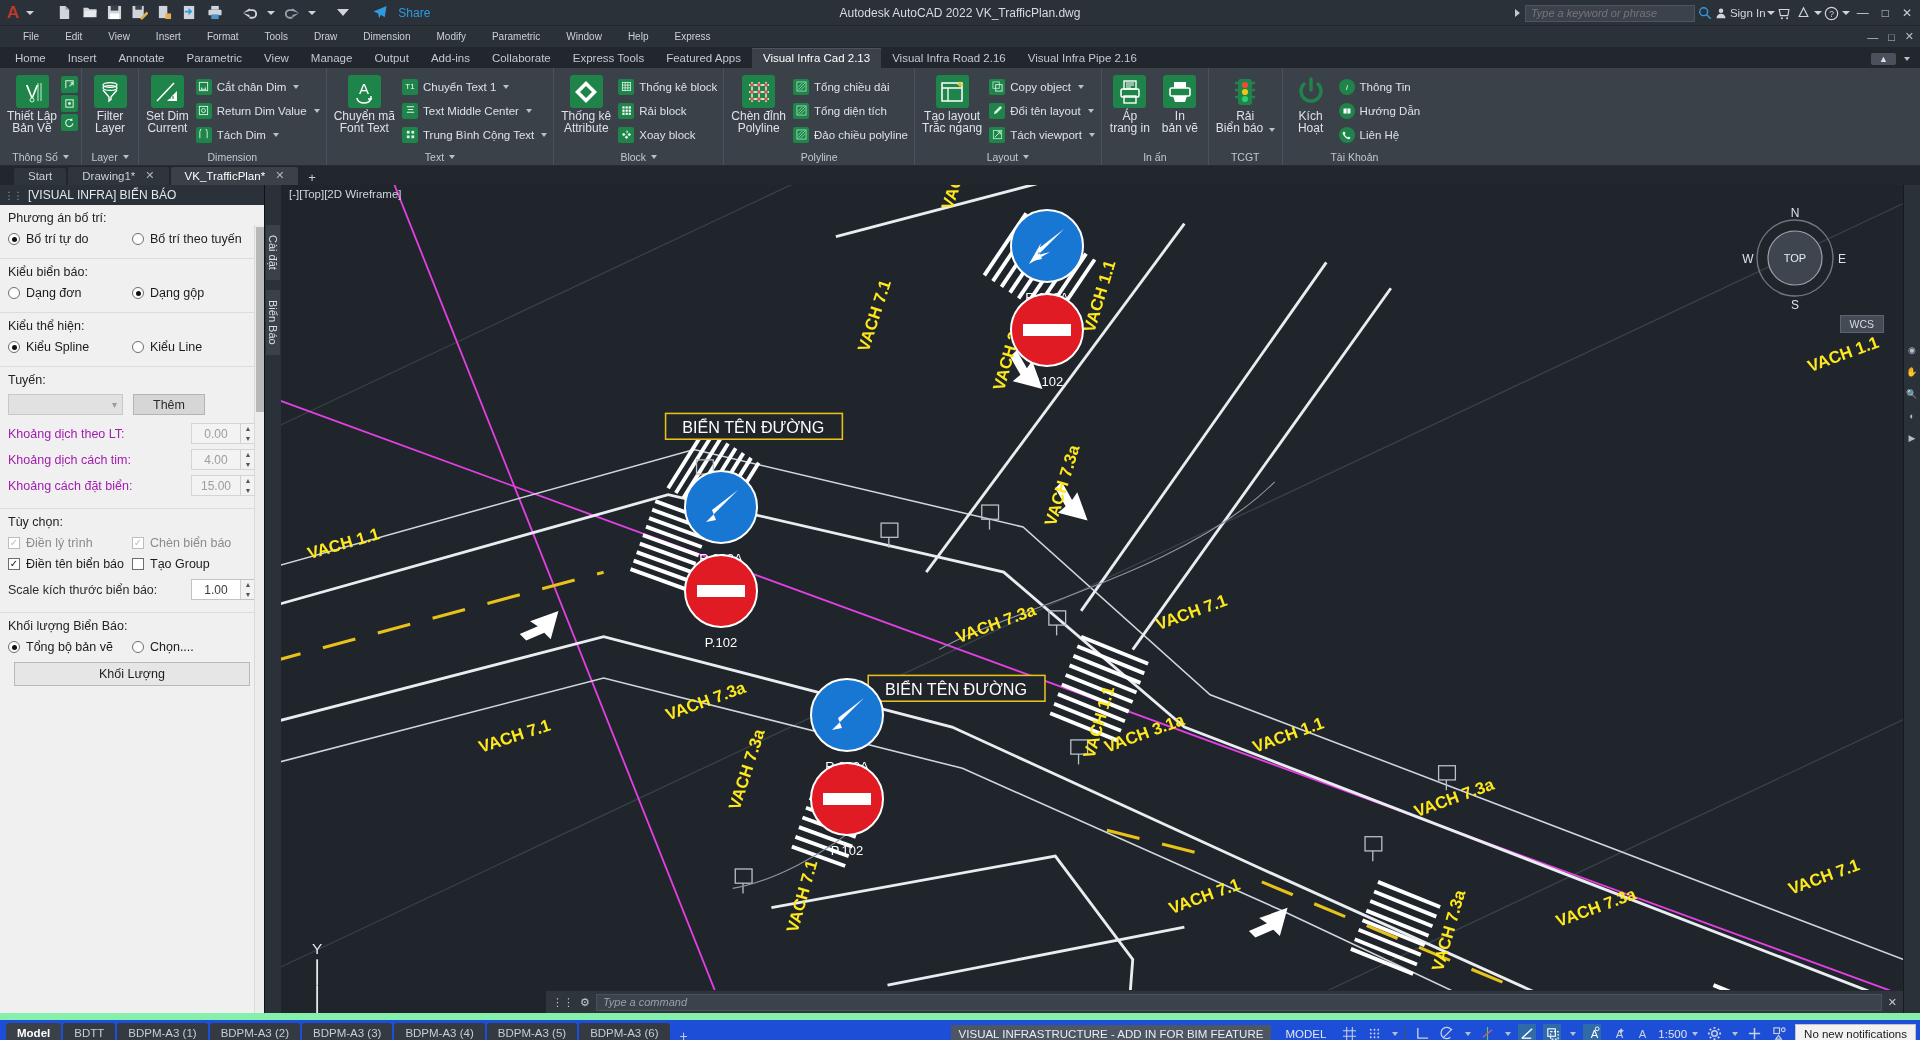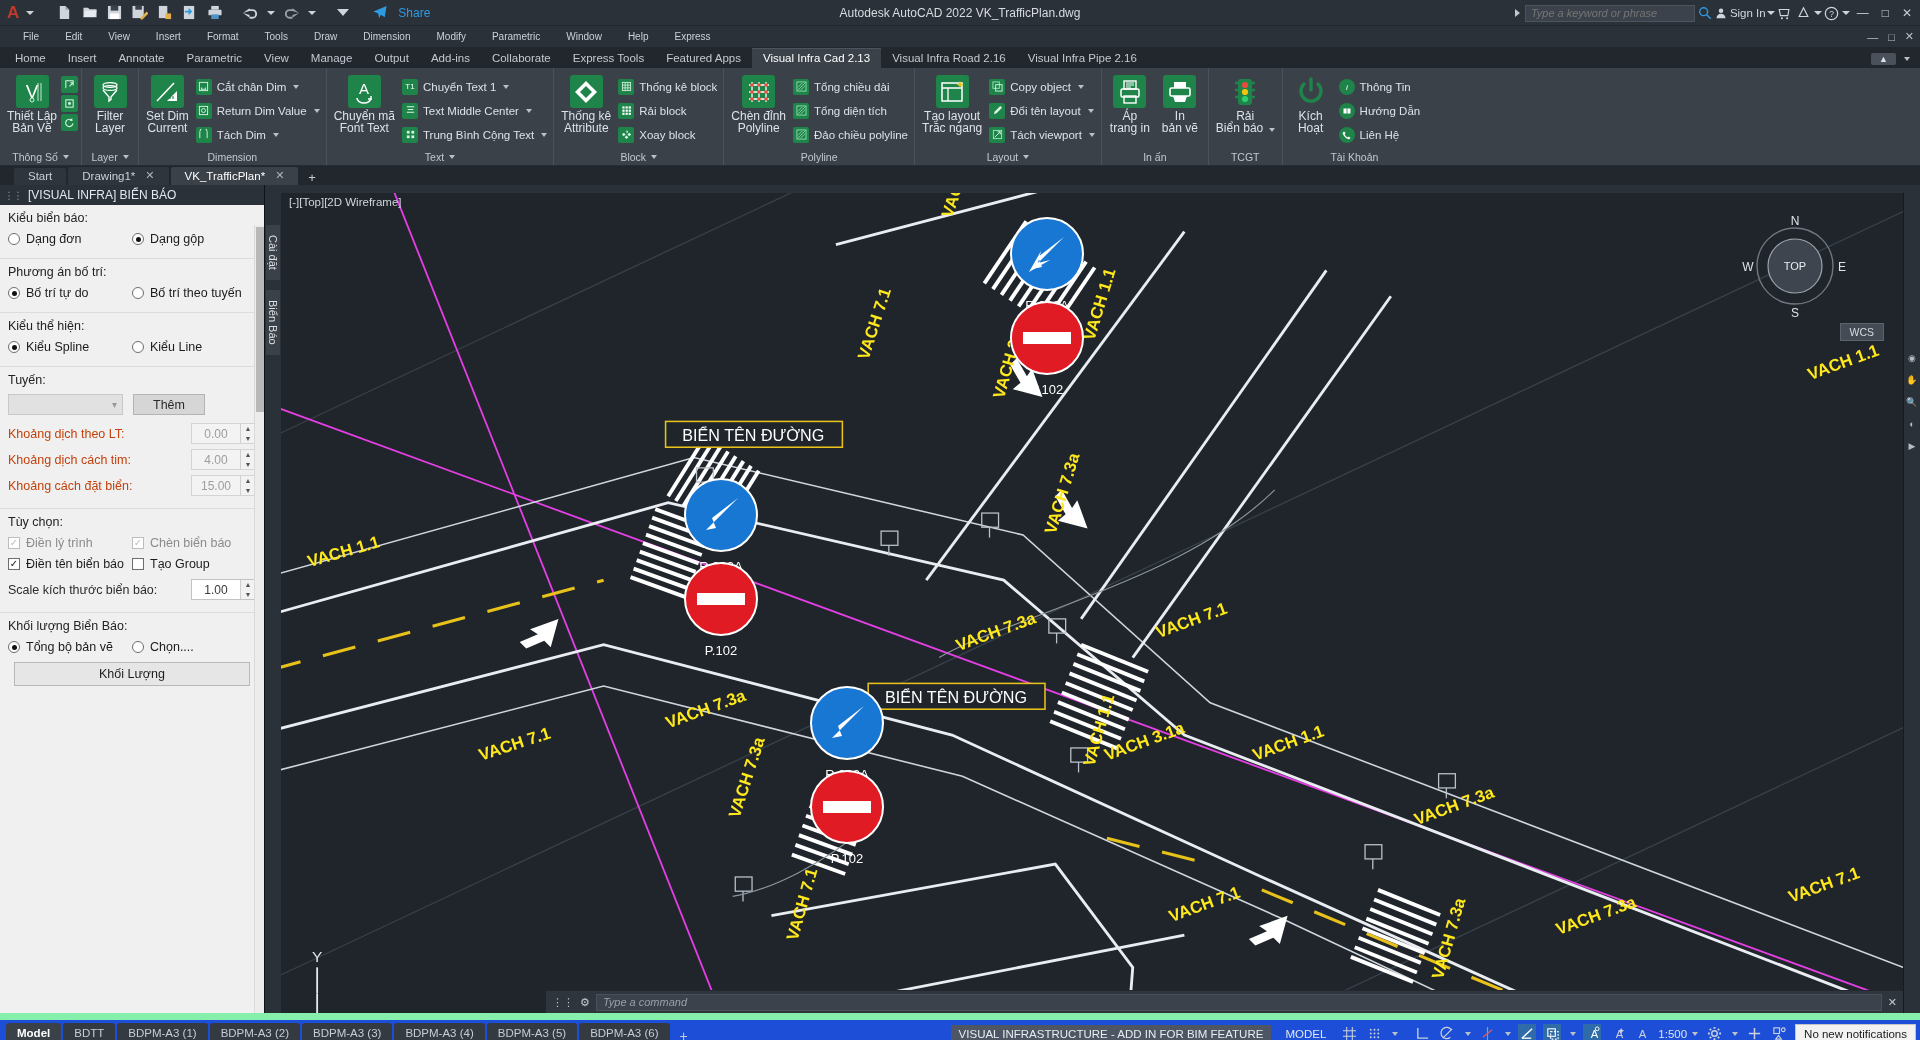--- a/index.html
+++ b/index.html
@@ -94,21 +94,21 @@
     display:inline-block; position:relative; }
   .rdot.on::after { content:""; position:absolute; left:2.5px; top:2.5px; width:5px;height:5px;
     border-radius:50%; background:#111; }
   .cb { width:12px;height:12px;border:1px solid #6d6d6d;background:#fff; display:inline-flex;
     align-items:center; justify-content:center; font-size:10px; color:#111; line-height:1;}
   .cb.dim { border-color:#bdbdbd; color:#bdbdbd; }
   .chk { display:flex; align-items:center; gap:6px; font-size:12.5px; }
   .chk.dim { color:#8b8b8b; }
   .half { width:50%; }
   .lbl { font-size:12.5px; color:#2b2b2b; }
-  .lbl.dim { color:#c2410c; }
+  .lbl.dim { color:#a21caf; }
   .combo { width:115px; height:21px; background:#e1e1e1; border:1px solid #c8c8c8; display:flex;
     align-items:center; justify-content:flex-end; padding-right:5px; color:#9a9a9a; font-size:10px;}
   .btn { height:21px; background:#d6d6d6; border:1px solid #b4b4b4; font-size:12.5px; color:#2b2b2b;
     display:flex; align-items:center; justify-content:center; }
   .spin { width:65px; height:21px; display:flex; border:1px solid #c3c3c3; background:#fff; }
   .spin.dim { background:#f3f3f3; border-color:#d4d4d4; }
   .spin .v { flex:1; display:flex; align-items:center; justify-content:center; font-size:12px; color:#3a3a3a;}
   .spin.dim .v { color:#9d9d9d; }
   .spin .ar { width:15px; border-left:1px solid #d0d0d0; display:flex; flex-direction:column; }
   .spin .ar div { flex:1; display:flex; align-items:center; justify-content:center; font-size:7px; color:#555; background:#f2f2f2;}
@@ -116,21 +116,21 @@
     display:flex; align-items:center; justify-content:center; font-size:12.5px; color:#1e1e1e; }
   .pal-scroll { position:absolute; right:0; top:20px; width:10px; bottom:0; background:#ececec;
      border-left:1px solid #dadada; }
   .pal-thumb { position:absolute; top:2px; left:1px; width:8px; height:185px; background:#b8b8b8; }
   .vtab-strip { width:16px; background:#2b3138; display:flex; flex-direction:column; align-items:center;
      padding-top:40px; gap:10px; }
   .vtab { writing-mode:vertical-rl; color:#dbe0e6; font-size:11px; background:#3b4149;
      padding:10px 1px; }
 
   
-  .canvasWrap { flex:1; position:relative; background:#a21caf; overflow:hidden;margin-top:8px; }
+  .canvasWrap { flex:1; position:relative; background:#a21caf; overflow:hidden; }
   .vpctl { position:absolute; top:3px; left:8px; color:#cfd5dc; font-size:11.5px; z-index:5; }
   .cvs { position:absolute; inset:0; }
   .rightbar { position:absolute; right:0; top:0; bottom:0; width:17px; background:#2b3138;
      display:flex; flex-direction:column; align-items:center; gap:12px; padding-top:160px;
      border-left:1px solid #151a1f; }
   .rightbar span { color:#b4bbc3; font-size:9px; }
 
   
   .cmdline { position:absolute; left:265px; right:17px; bottom:0; height:23px; background:#2f353c;
     display:flex; align-items:center; gap:6px; padding:0 6px; border-top:1px solid #232830;}
@@ -769,43 +769,43 @@
   <div class="main">
 
     <div class="palette">
       <div class="pal-header">
         <span class="grip">⋮⋮</span>
         <span>[VISUAL INFRA] BIỂN BÁO</span>
       </div>
       <div class="pal-body">
 
         <div class="grp">
+          <div class="grp-title">Phương án bố trí:</div>
+          <div class="row">
+            <label class="radio half">
+              <span class="rdot on"></span>
+              <span>Bố trí tự do</span>
+            </label>
+            <label class="radio">
+              <span class="rdot"></span>
+              <span>Bố trí theo tuyến</span>
+            </label>
+          </div>
+        </div>
+
+        <div class="grp">
           <div class="grp-title">Kiểu biển báo:</div>
           <div class="row">
             <label class="radio half">
               <span class="rdot"></span>
               <span>Dạng đơn</span>
             </label>
             <label class="radio">
               <span class="rdot on"></span>
               <span>Dạng gộp</span>
-            </label>
-          </div>
-        </div>
-
-        <div class="grp">
-          <div class="grp-title">Phương án bố trí:</div>
-          <div class="row">
-            <label class="radio half">
-              <span class="rdot on"></span>
-              <span>Bố trí tự do</span>
-            </label>
-            <label class="radio">
-              <span class="rdot"></span>
-              <span>Bố trí theo tuyến</span>
             </label>
           </div>
         </div>
 
         <div class="grp">
           <div class="grp-title">Kiểu thể hiện:</div>
           <div class="row">
             <label class="radio half">
               <span class="rdot on"></span>
               <span>Kiểu Spline</span>

